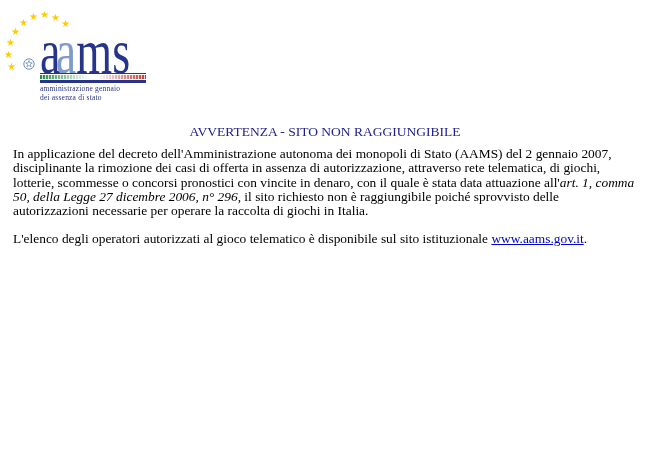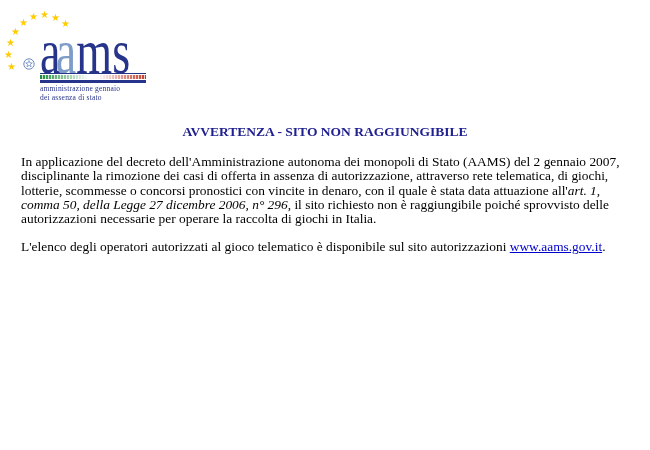--- a/index.html
+++ b/index.html
@@ -34,27 +34,27 @@
       linear-gradient(90deg, var(--green) 0%, #ffffff 46%, #ffffff 54%, var(--red) 100%);
   }
   .tri-line-bottom{height:3px;background:var(--navy);margin-top:1px;}
   .caption{
     position:absolute;left:40px;top:73px;font-size:7.5px;line-height:8.5px;
     color:var(--navy);letter-spacing:0.2px;font-family:"Liberation Serif", serif;
   }
   
   .heading{
     position:absolute;left:0;top:124px;width:650px;text-align:center;
-    font-weight:bold;font-size:13.5px;color:var(--heading);
+    font-weight:normal;font-size:13.5px;color:var(--heading);
   }
   .content{
     position:absolute;left:13px;top:147px;width:622px;
     font-size:13.4px;line-height:14.3px;text-align:left;
   }
-  .content p{margin:8px;}
+  .content p{margin:0;}
   .content p + p{margin-top:14px;}
   .italic{font-style:italic;}
   a.link{color:var(--link);cursor:pointer;}
 </style>
 </head>
 <body>
 
 <div class="logo">
   <span class="star s1"></span>
   <span class="star s2"></span>
@@ -82,14 +82,14 @@
   <div class="caption">
     <div>amministrazione gennaio</div>
     <div>dei assenza di stato</div>
   </div>
 </div>
 
 <div class="heading">AVVERTENZA - SITO NON RAGGIUNGIBILE</div>
 
 <div class="content">
   <p><span class="normal">In applicazione del decreto dell'Amministrazione autonoma dei monopoli di Stato (AAMS) del 2 gennaio 2007, disciplinante la rimozione dei casi di offerta in assenza di autorizzazione, attraverso rete telematica, di giochi, lotterie, scommesse o concorsi pronostici con vincite in denaro, con il quale è stata data attuazione all'</span><span class="italic">art. 1, comma 50, della Legge 27 dicembre 2006, n° 296</span><span class="normal">, il sito richiesto non è raggiungibile poiché sprovvisto delle autorizzazioni necessarie per operare la raccolta di giochi in Italia.</span></p>
-  <p><span class="normal">L'elenco degli operatori autorizzati al gioco telematico è disponibile sul sito autorizzazioni </span><a class="link" href="#">www.aams.gov.it</a><span class="normal">.</span></p>
+  <p><span class="normal">L'elenco degli operatori autorizzati al gioco telematico è disponibile sul sito istituzionale </span><a class="link" href="#">www.aams.gov.it</a><span class="normal">.</span></p>
 </div>
 
 </body></html>

